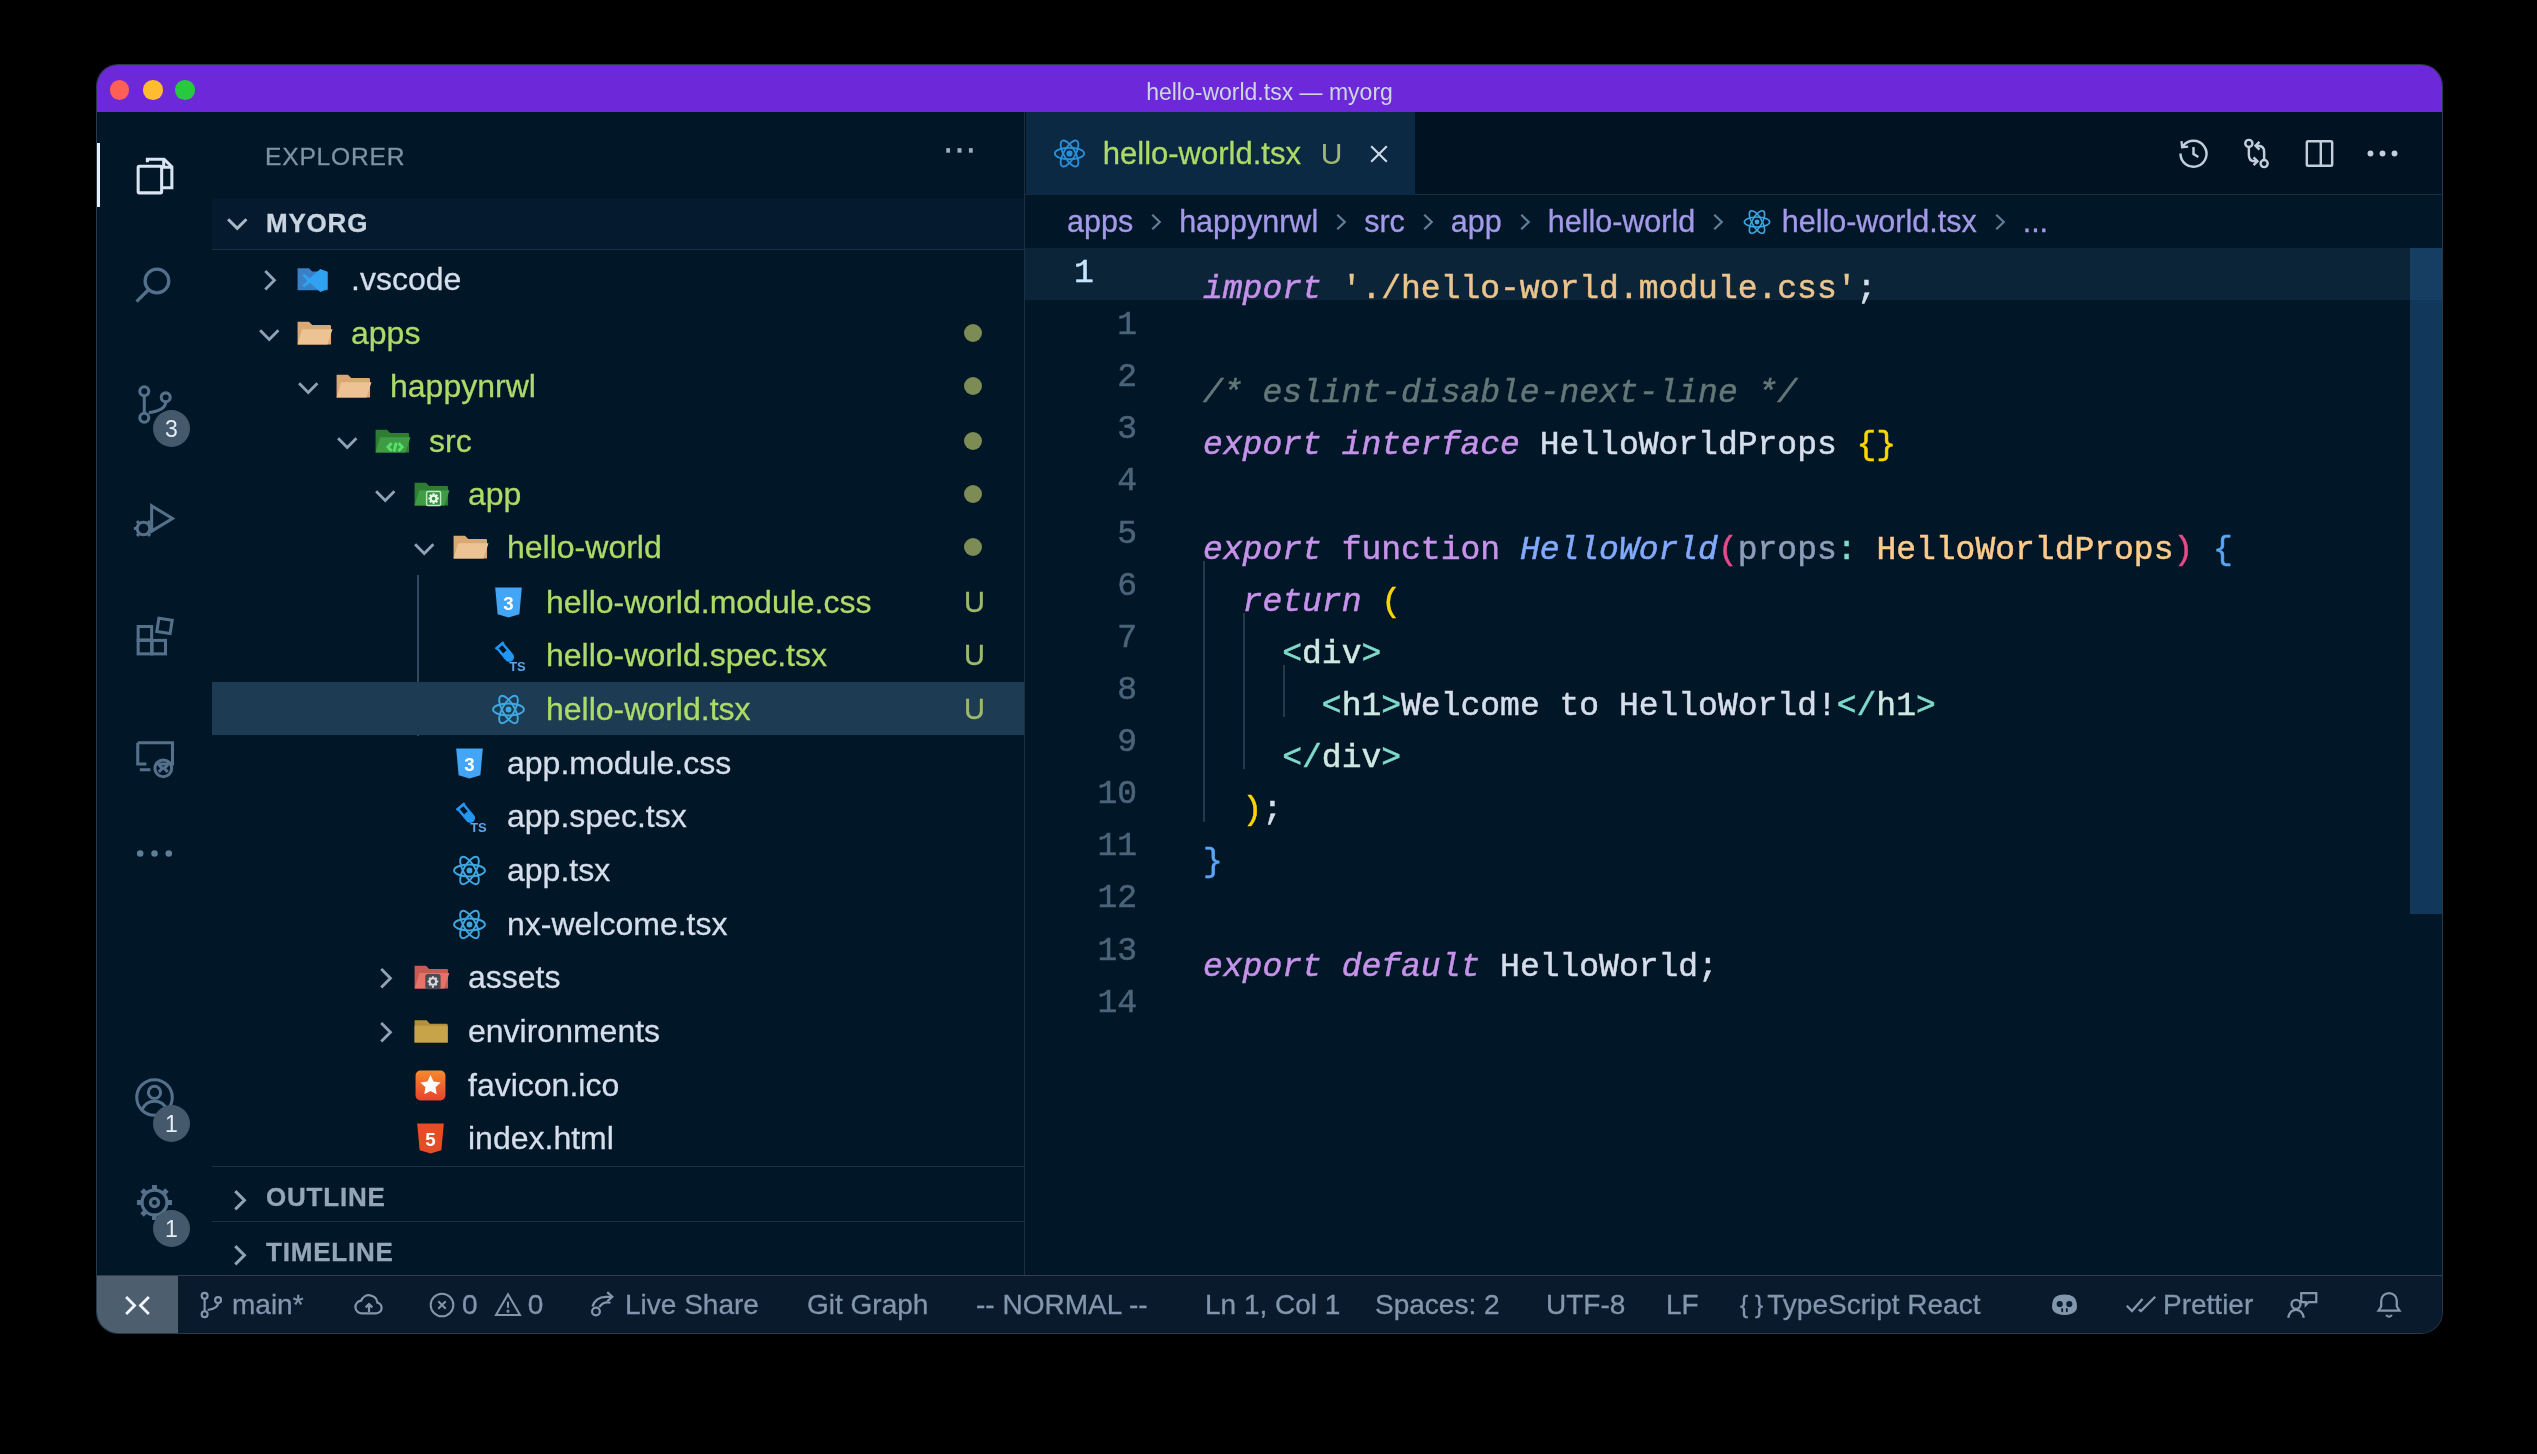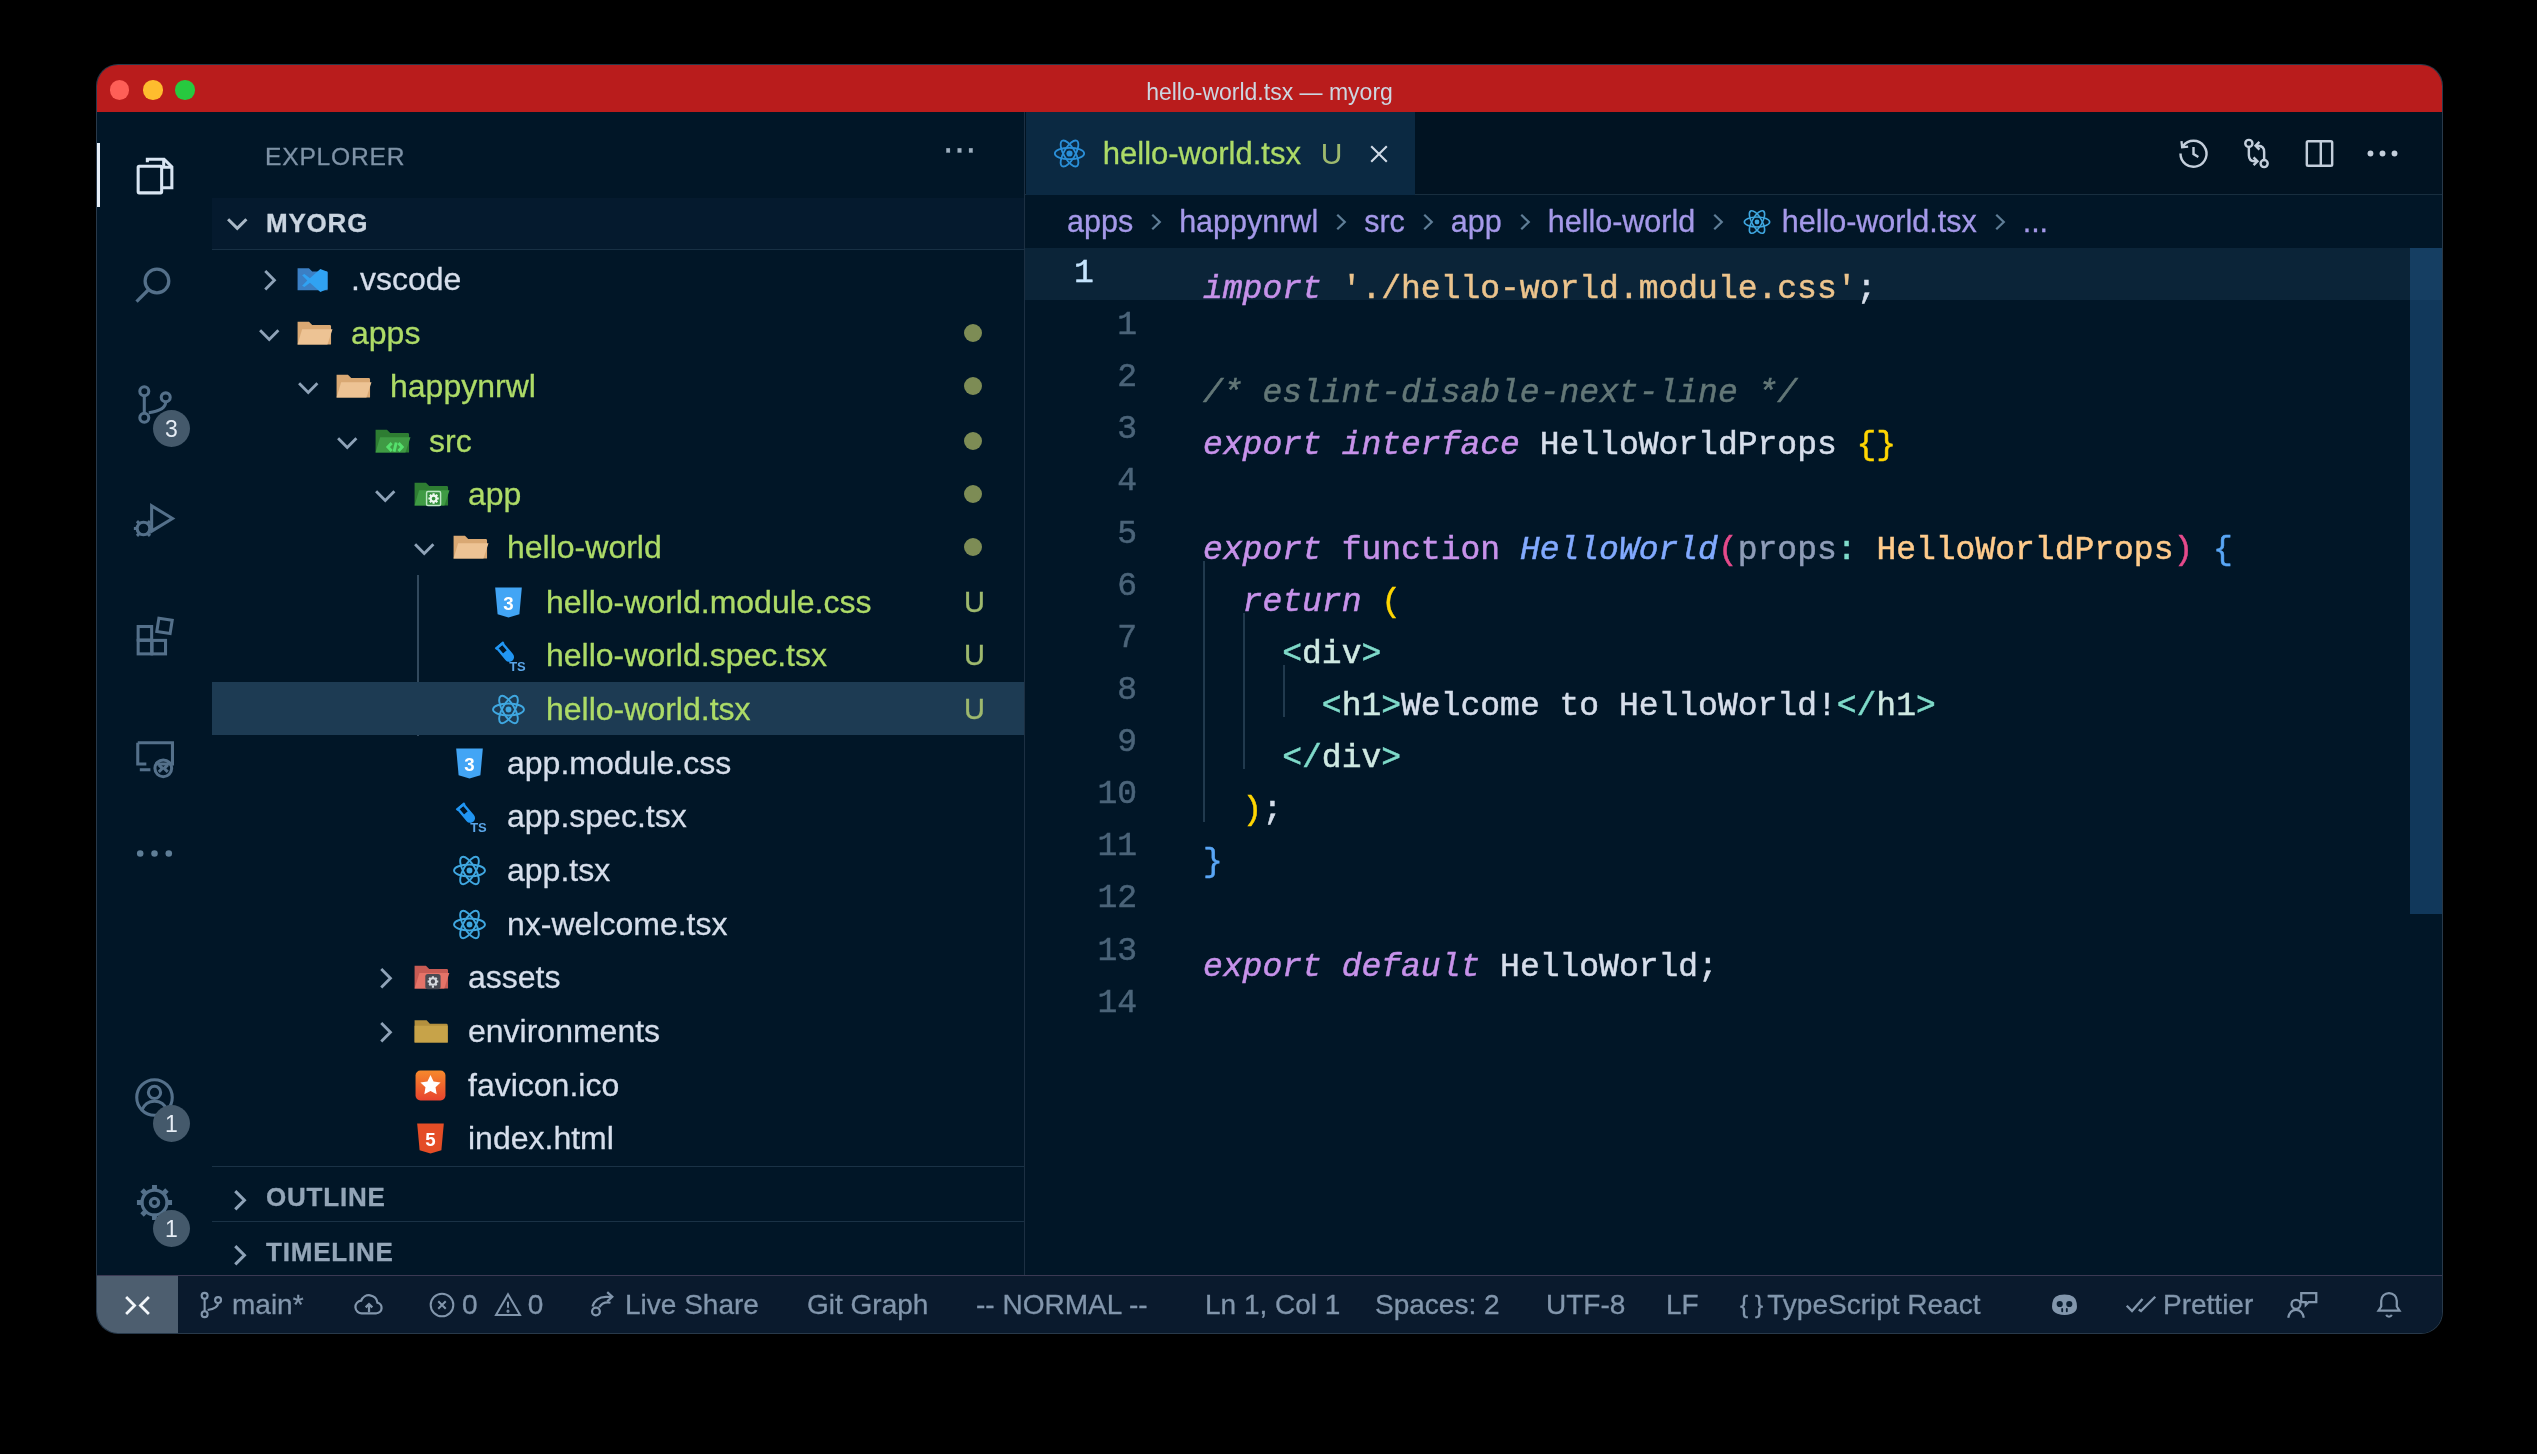--- a/index.html
+++ b/index.html
@@ -4,21 +4,21 @@
 <style>
   * { margin:0; padding:0; box-sizing:border-box; }
   html,body { width:2538px; height:1454px; background:#000; overflow:hidden; }
   body { font-family:"Liberation Sans", sans-serif; }
   .win {
     position:absolute; left:96px; top:64px; width:2347px; height:1270px;
     background:#011627; border-radius:22px; overflow:hidden;
     border:1.7px solid rgba(125,135,148,0.32); box-shadow:0 34px 102px rgba(0,0,0,0.8), inset 0 1.7px 0 rgba(190,200,212,0.16);
   }
   
-  .titlebar { position:absolute; left:0; top:0; right:0; height:47px; background:#b91c1c; }
+  .titlebar { position:absolute; left:0; top:0; right:0; height:47px; background:#6d28d9; }
   .tl { position:absolute; top:15.3px; width:19.5px; height:19.5px; border-radius:50%; }
   .tl.r { left:12.7px; background:#fe5f57; }
   .tl.y { left:46px; background:#febc2e; }
   .tl.g { left:78px; background:#27c93f; }
   .title { position:absolute; top:14.4px; left:0; right:0; text-align:center; color:#ccd6e0; font-size:23px; }
   
   .main { position:absolute; left:0; top:47px; right:0; bottom:58px; display:flex; }
   .activity { width:115px; position:relative; background:#011627; }
   .sidebar { width:813px; position:relative; background:#011627; border-right:1.7px solid #1d3043; -webkit-text-stroke:0.3px currentColor; }
   .editor { flex:1; position:relative; background:#011627; }

